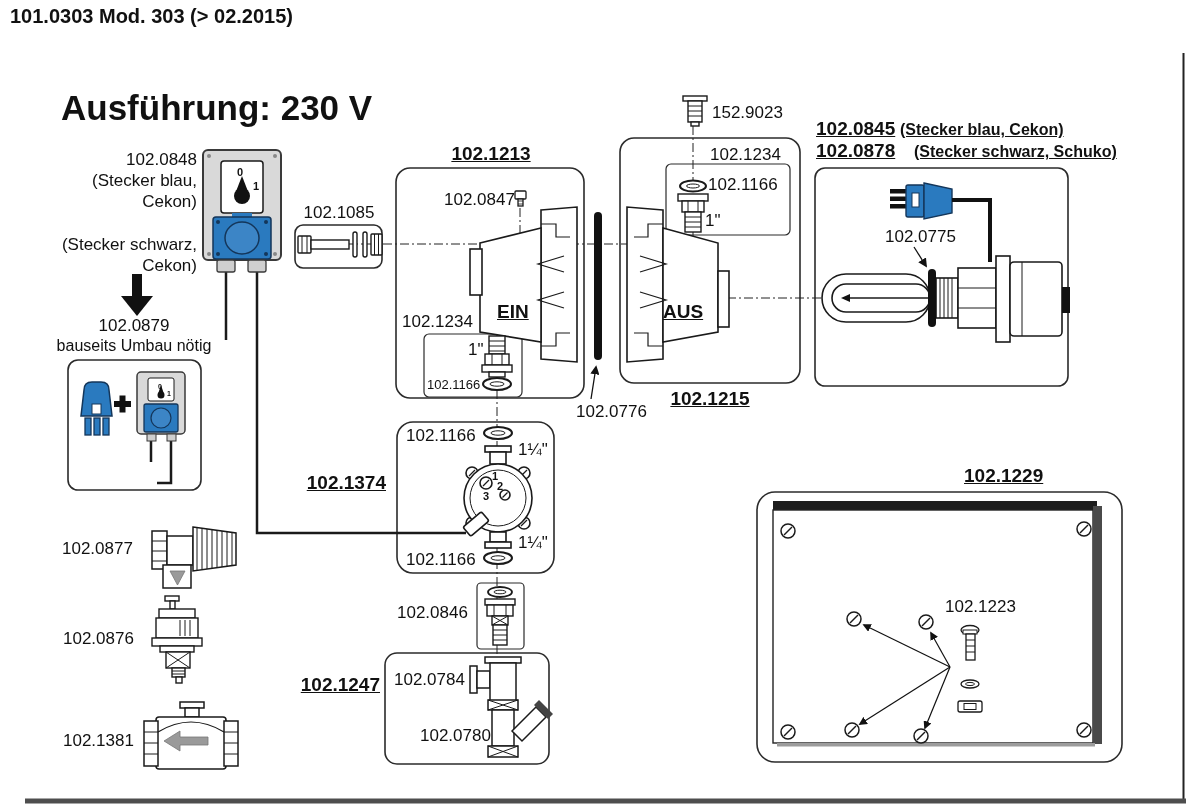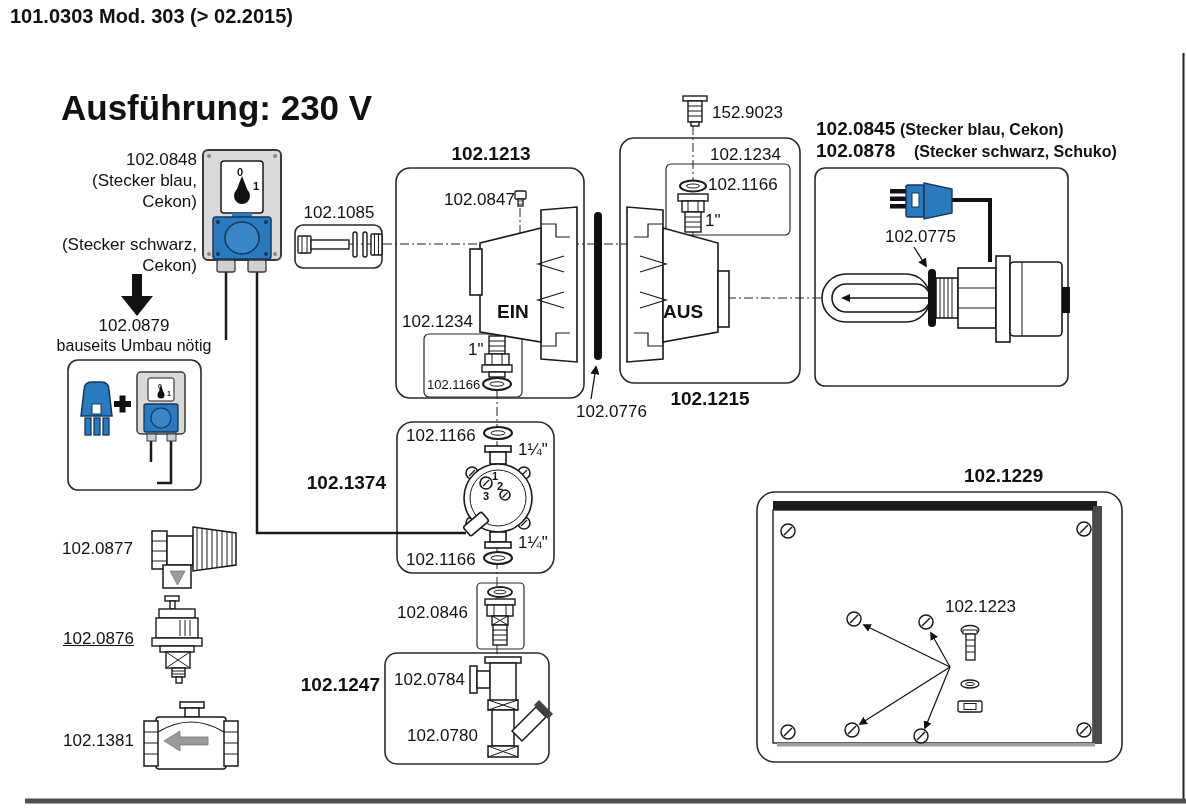--- a/index.html
+++ b/index.html
@@ -1,20 +1,20 @@
 <!DOCTYPE html>
 <html><head>
 <meta charset="utf-8">
 <style>
   html,body{margin:0;padding:0;background:#fff;}
   #page{position:relative;width:1186px;height:812px;background:#fff;overflow:hidden;
         font-family:"Liberation Sans","DejaVu Sans",sans-serif;color:#111;padding-left:31px;}
   svg{position:absolute;left:0;top:0;}
   .lbl{position:absolute;font-size:17px;line-height:20px;white-space:nowrap;color:#111;z-index:5;}
-  .b{font-weight:bold;}
+  .b{font-weight:bold;text-decoration:underline;}
   .big{font-size:19px;}
   .sm{font-size:13px;}
   .tiny{font-size:11px;font-weight:bold;}
   .micro{font-size:7px;font-weight:bold;}
   .ctr{text-align:center;}
   .rt{text-align:right;}
   .stack{line-height:21px;}
   #hdr{position:absolute;left:10px;top:5px;font-size:20px;font-weight:bold;z-index:5;}
   #ttl{position:absolute;left:61px;top:88px;font-size:35px;font-weight:bold;z-index:5;}
   .note{font-size:16px;}
@@ -356,21 +356,21 @@
   <div class="lbl tiny" style="left:253px;top:176px;">1</div>
   <div class="lbl micro" style="left:158px;top:377px;">0</div>
   <div class="lbl micro" style="left:167px;top:384px;">1</div>
 
   <div class="lbl ctr" style="left:42px;top:316px;width:184px;">
     <div>102.0879</div>
     <div class="note">bauseits Umbau nötig</div>
   </div>
 
   <div class="lbl" style="left:62px;top:539px;">102.0877</div>
-  <div class="lbl" style="left:63px;top:629px;text-decoration:underline;">102.0876</div>
+  <div class="lbl" style="left:63px;top:629px;">102.0876</div>
   <div class="lbl" style="left:63px;top:731px;">102.1381</div>
 
   <div class="lbl ctr" style="left:295px;top:203px;width:88px;">102.1085</div>
 
   <div class="lbl ctr b big" style="left:396px;top:144px;width:190px;">102.1213</div>
   <div class="lbl" style="left:444px;top:190px;">102.0847</div>
   <div class="lbl" style="left:402px;top:312px;">102.1234</div>
   <div class="lbl" style="left:468px;top:340px;">1"</div>
   <div class="lbl sm" style="left:427px;top:375px;">102.1166</div>
   <div class="lbl b big" style="left:497px;top:302px;text-align:right;">EIN</div>
@@ -400,18 +400,18 @@
   <div class="lbl" style="left:518px;top:533px;">1¼"</div>
   <div class="lbl" style="left:406px;top:550px;">102.1166</div>
   <div class="lbl tiny" style="left:492px;top:466px;">1</div>
   <div class="lbl tiny" style="left:497px;top:476px;">2</div>
   <div class="lbl tiny" style="left:483px;top:486px;">3</div>
 
   <div class="lbl" style="left:397px;top:603px;">102.0846</div>
 
   <div class="lbl rt b big" style="left:286px;top:675px;width:94px;">102.1247</div>
   <div class="lbl" style="left:394px;top:670px;">102.0784</div>
-  <div class="lbl" style="left:407px;top:726px;">102.0780</div>
+  <div class="lbl" style="left:420px;top:726px;">102.0780</div>
 
   <div class="lbl b big" style="left:964px;top:466px;">102.1229</div>
   <div class="lbl" style="left:945px;top:597px;">102.1223</div>
 
 </div>
 
 </body></html>

